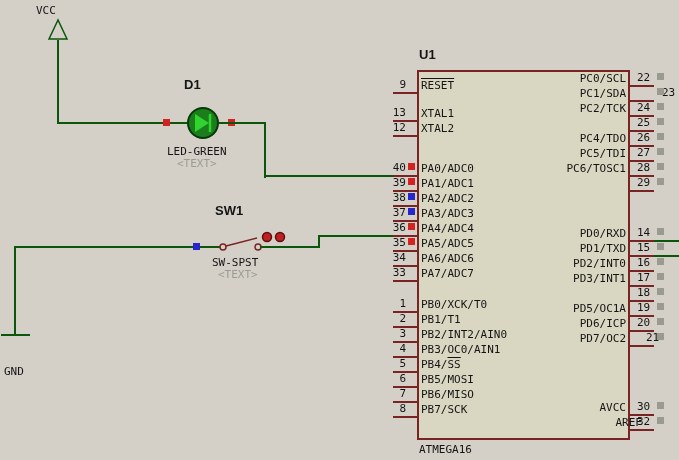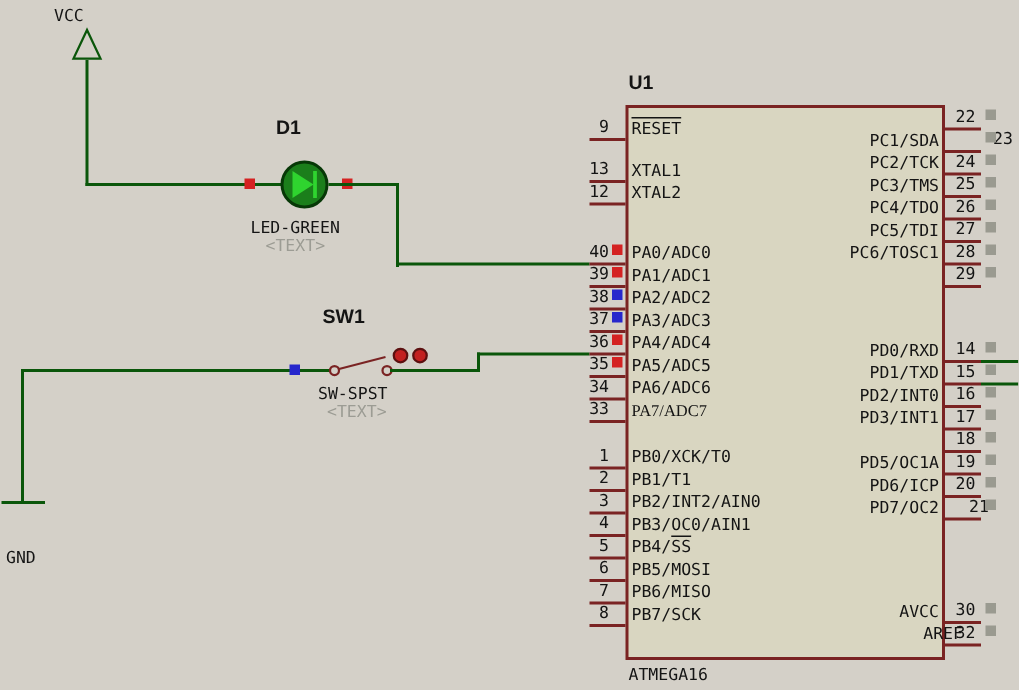--- a/index.html
+++ b/index.html
@@ -129,21 +129,21 @@
       <div class="state-sq red" style="left: 408px; top: 223px;"></div>
       <div class="stub" style="left: 393px; top: 250px; width: 24px;"></div>
       <div class="pin-num left-num" style="left: 376px; top: 237px;">35</div>
       <div class="pin-label" style="left: 421px; top: 238px;">PA5/ADC5</div>
       <div class="state-sq red" style="left: 408px; top: 238px;"></div>
       <div class="stub" style="left: 393px; top: 265px; width: 24px;"></div>
       <div class="pin-num left-num" style="left: 376px; top: 252px;">34</div>
       <div class="pin-label" style="left: 421px; top: 253px;">PA6/ADC6</div>
       <div class="stub" style="left: 393px; top: 280px; width: 24px;"></div>
       <div class="pin-num left-num" style="left: 376px; top: 267px;">33</div>
-      <div class="pin-label" style="left: 421px; top: 268px; font-family: Liberation Serif, serif;">PA7/ADC7</div>
+      <div class="pin-label" style="left: 421px; top: 268px;">PA7/ADC7</div>
       <div class="stub" style="left: 393px; top: 311px; width: 24px;"></div>
       <div class="pin-num left-num" style="left: 376px; top: 298px;">1</div>
       <div class="pin-label" style="left: 421px; top: 299px;">PB0/XCK/T0</div>
       <div class="stub" style="left: 393px; top: 326px; width: 24px;"></div>
       <div class="pin-num left-num" style="left: 376px; top: 313px;">2</div>
       <div class="pin-label" style="left: 421px; top: 314px;">PB1/T1</div>
       <div class="stub" style="left: 393px; top: 341px; width: 24px;"></div>
       <div class="pin-num left-num" style="left: 376px; top: 328px;">3</div>
       <div class="pin-label" style="left: 421px; top: 329px;">PB2/INT2/AIN0</div>
       <div class="stub" style="left: 393px; top: 356px; width: 24px;"></div>
@@ -156,32 +156,32 @@
       <div class="pin-num left-num" style="left: 376px; top: 373px;">6</div>
       <div class="pin-label" style="left: 421px; top: 374px;">PB5/MOSI</div>
       <div class="stub" style="left: 393px; top: 401px; width: 24px;"></div>
       <div class="pin-num left-num" style="left: 376px; top: 388px;">7</div>
       <div class="pin-label" style="left: 421px; top: 389px;">PB6/MISO</div>
       <div class="stub" style="left: 393px; top: 416px; width: 24px;"></div>
       <div class="pin-num left-num" style="left: 376px; top: 403px;">8</div>
       <div class="pin-label" style="left: 421px; top: 404px;">PB7/SCK</div>
       <div class="stub" style="left: 630px; top: 85px; width: 24px;"></div>
       <div class="pin-num" style="left: 637px; top: 72px;">22</div>
+      <div class="pin-label right-label" style="left: 500px; top: 73px;">PC0/SCL</div>
       <div class="state-sq gray" style="left: 657px; top: 73px;"></div>
       <div class="stub" style="left: 630px; top: 100px; width: 24px;"></div>
       <div class="pin-num" style="left: 662px; top: 87px;">23</div>
       <div class="pin-label right-label" style="left: 500px; top: 88px;">PC1/SDA</div>
       <div class="state-sq gray" style="left: 657px; top: 88px;"></div>
       <div class="stub" style="left: 630px; top: 115px; width: 24px;"></div>
       <div class="pin-num" style="left: 637px; top: 102px;">24</div>
       <div class="pin-label right-label" style="left: 500px; top: 103px;">PC2/TCK</div>
       <div class="state-sq gray" style="left: 657px; top: 103px;"></div>
       <div class="stub" style="left: 630px; top: 130px; width: 24px;"></div>
       <div class="pin-num" style="left: 637px; top: 117px;">25</div>
-      <div class="pin-label right-label" style="left: 500px; top: 118px;">PC3/TMS</div>
       <div class="state-sq gray" style="left: 657px; top: 118px;"></div>
       <div class="stub" style="left: 630px; top: 145px; width: 24px;"></div>
       <div class="pin-num" style="left: 637px; top: 132px;">26</div>
       <div class="pin-label right-label" style="left: 500px; top: 133px;">PC4/TDO</div>
       <div class="state-sq gray" style="left: 657px; top: 133px;"></div>
       <div class="stub" style="left: 630px; top: 160px; width: 24px;"></div>
       <div class="pin-num" style="left: 637px; top: 147px;">27</div>
       <div class="pin-label right-label" style="left: 500px; top: 148px;">PC5/TDI</div>
       <div class="state-sq gray" style="left: 657px; top: 148px;"></div>
       <div class="stub" style="left: 630px; top: 175px; width: 24px;"></div>

